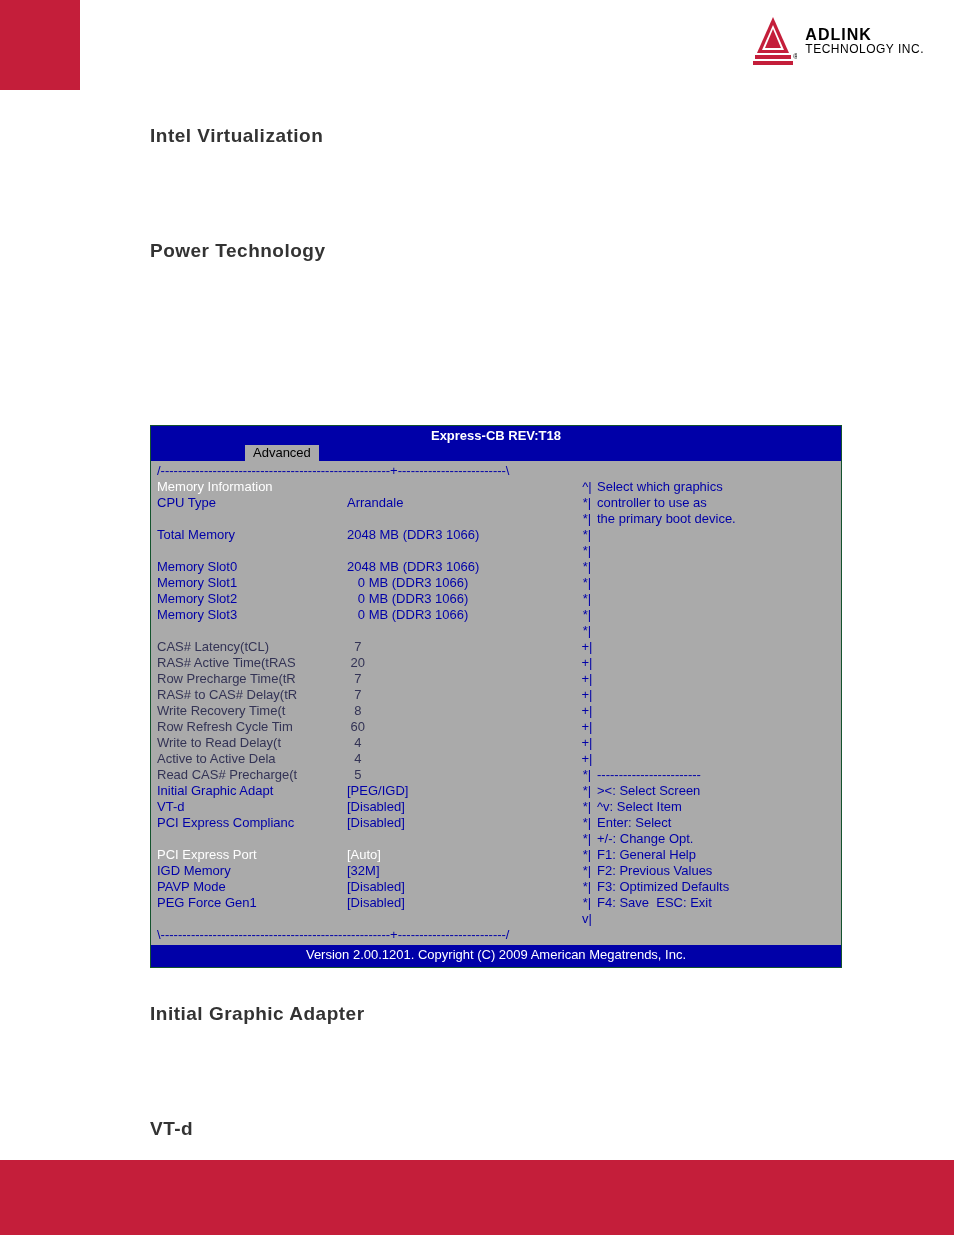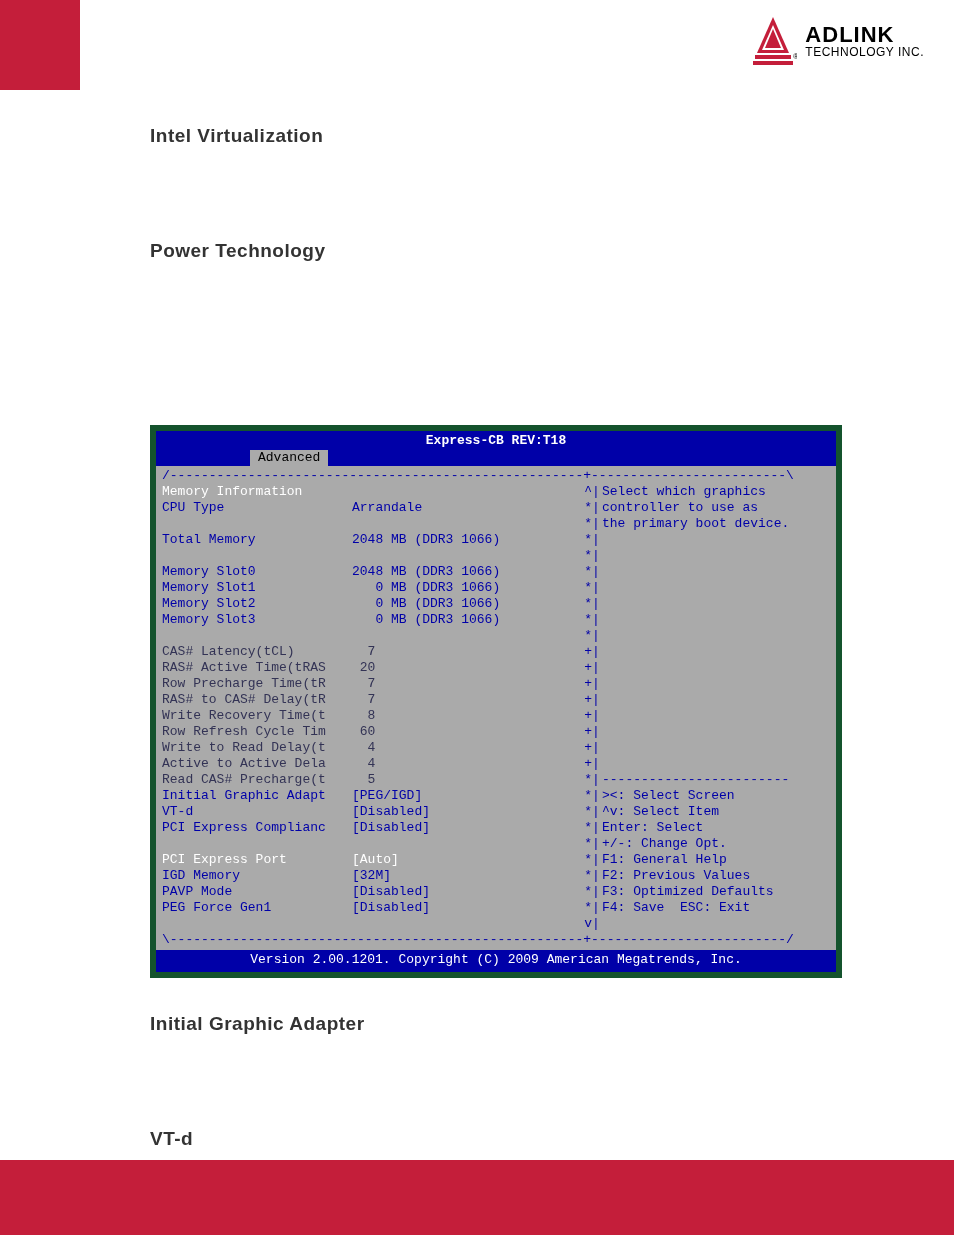--- a/index.html
+++ b/index.html
@@ -30,21 +30,21 @@
     height: 52px;
     margin-right: 8px;
   }
   .logo-text {
     display: flex;
     flex-direction: column;
     line-height: 1;
   }
   .logo-brand {
     font-weight: bold;
-    font-size: 22px;
+    font-size: 16px;
     letter-spacing: 1px;
     color: #000;
   }
   .logo-tag {
     font-size: 12px;
     letter-spacing: 0.5px;
     color: #000;
   }
   .content {
     position: absolute;
@@ -65,26 +65,26 @@
     height: 75px;
   }
   .section-gap-large {
     height: 120px;
   }
 
   
   .bios {
     width: 692px;
     background: #5eead4;
-    font-family: Liberation Mono, monospace;
+    font-family: Liberation Sans, sans-serif;
     font-size: 13px;
     line-height: 16px;
     margin-top: 25px;
     margin-bottom: 35px;
-    border: 6px solid #14532d;
+    border: 1px solid #14532d;
   }
   .bios-titlebar {
     background: #0000a8;
     color: #ffffff;
     text-align: center;
     padding: 2px 0 1px 0;
     font-weight: bold;
   }
   .bios-tabbar {
     background: #0000a8;

